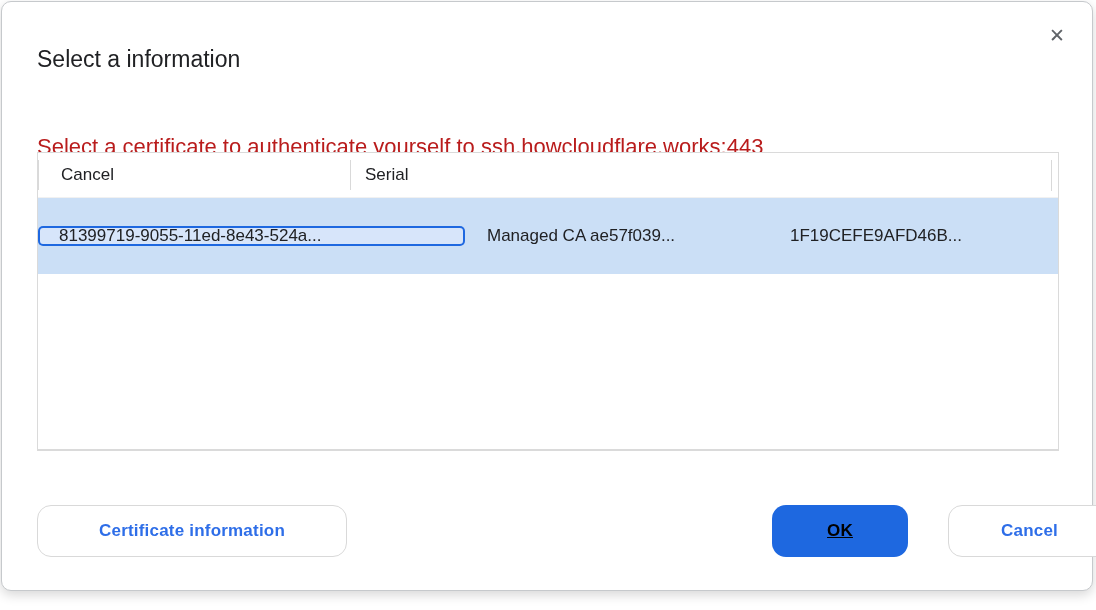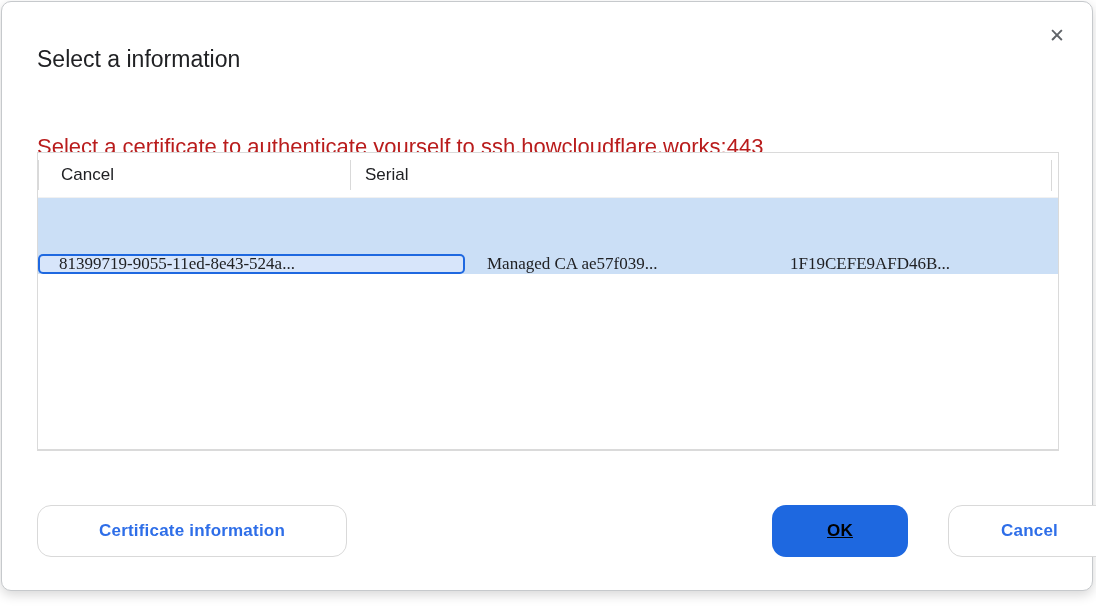--- a/index.html
+++ b/index.html
@@ -39,22 +39,22 @@
   .th { font-size:17px; color:#202124; display:flex; align-items:center; height:100%; }
   .th-subject { width:426px; padding-left:15px; }
   .th-issuer  { width:311px; padding-left:22px; }
   .th-serial  { flex:1; padding-left:14px; }
   .col-divider { width:1px; height:30px; background:#d9d9d9; align-self:center; }
   .gutter-divider {
     position:absolute; right:6px; top:7px; width:1px; height:31px; background:#d9d9d9;
   }
 
   .row {
-    display:flex; height:76px; align-items:flex-end;
-    background:var(--selected-row-bg, #cbdff6); cursor:pointer;font-family:Liberation Serif, serif;
+    display:flex; height:76px; align-items:center;
+    background:var(--selected-row-bg, #cbdff6); cursor:pointer;
   }
   .cell { font-size:17px; color:#202124; display:flex; align-items:center; }
   .cell-subject {
     width:427px; padding-left:21px;
     background:var(--focused-cell-bg, #d7e5fa);
     box-shadow: inset 0 0 0 2px var(--accent-blue, #1e68e0);
     border-radius:5px;
   }
   .cell-issuer { width:311px; padding-left:22px; }
   .cell-serial { flex:1; padding-left:14px; }

